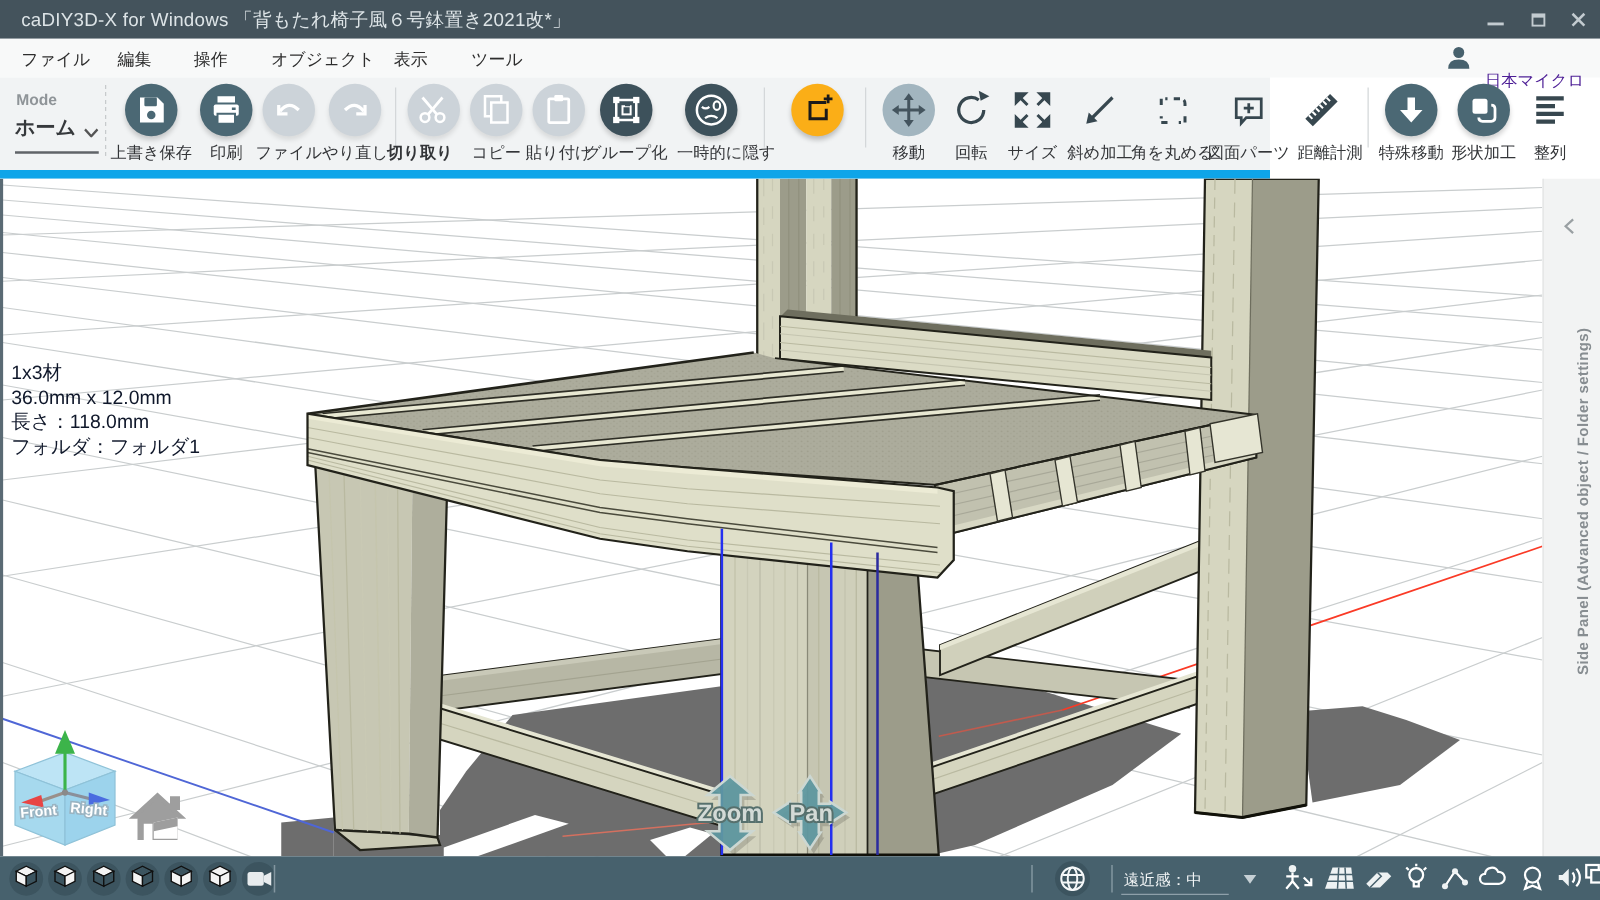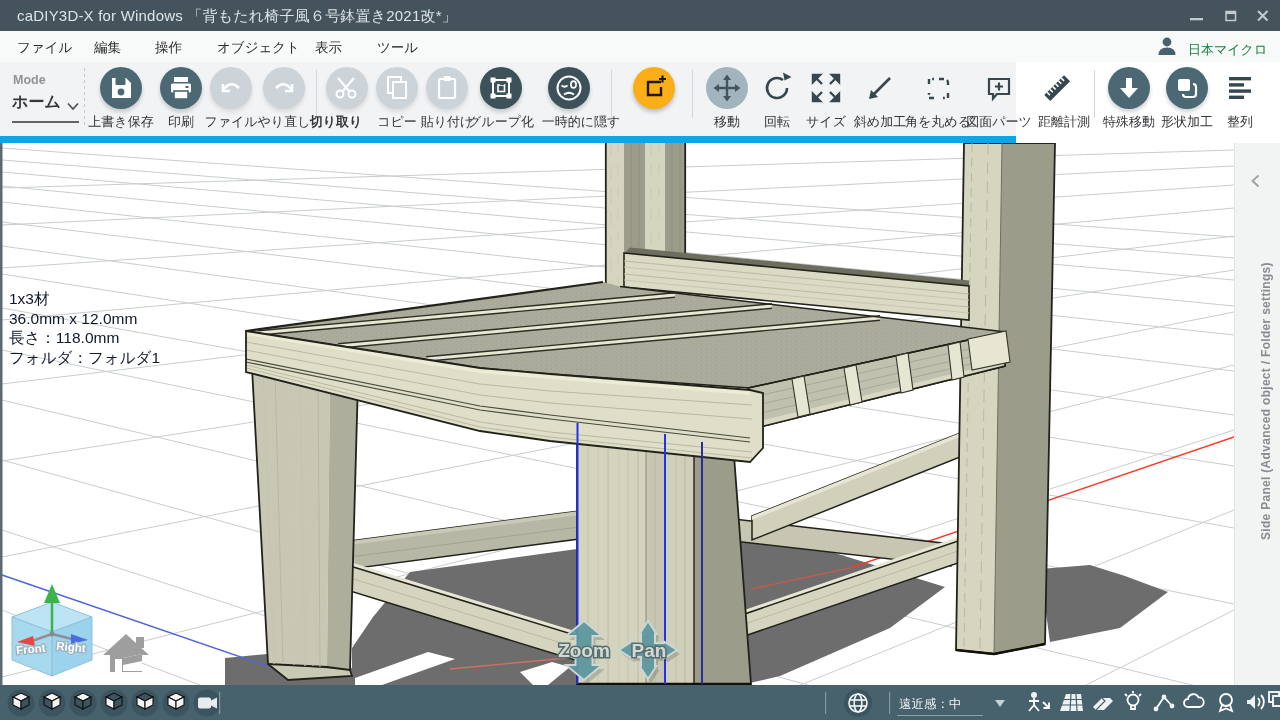--- a/index.html
+++ b/index.html
@@ -40,21 +40,21 @@
   <span class="mitem" style="left:17px;">ファイル</span>
   <span class="mitem" style="left:94px;">編集</span>
   <span class="mitem" style="left:155px;">操作</span>
   <span class="mitem" style="left:217px;">オブジェクト</span>
   <span class="mitem" style="left:315px;">表示</span>
   <span class="mitem" style="left:377px;">ツール</span>
   <svg class="mitem" style="left:1155px;top:3px;" width="24" height="24" viewBox="0 0 24 24">
     <circle cx="12" cy="8" r="4.4" fill="#47616d"></circle>
     <path d="M 3.5 21 Q 3.5 13.5 12 13.5 Q 20.5 13.5 20.5 21 Z" fill="#47616d"></path>
   </svg>
-  <span class="mitem" style="left:1188px;font-size:13px;top:10px;color:#15803d;">日本マイクロ</span>
+  <span class="mitem" style="left:1188px;font-size:13px;top:25px;color:#4c1d95;">日本マイクロ</span>
 </div>
 <div id="toolbar">
 
   <div style="position:absolute;left:13px;top:11px;font-size:12.5px;font-weight:bold;color:#8f9498;">Mode</div>
   <div style="position:absolute;left:12px;top:30px;font-size:16px;font-weight:bold;color:#36393c;">ホーム</div>
   <svg style="position:absolute;left:67px;top:40px;" width="12" height="8">
       <path d="M 1 1.5 L 6 7 L 11 1.5" fill="none" stroke="#555" stroke-width="1.8"></path>
     </svg>
   <div style="position:absolute;left:12px;top:59px;width:67px;height:2px;background:#606468;"></div>
   <div style="position:absolute;left:84px;top:6px;width:1px;height:58px;background:repeating-linear-gradient(#c7cacc 0 3px,transparent 3px 6px);"></div>

